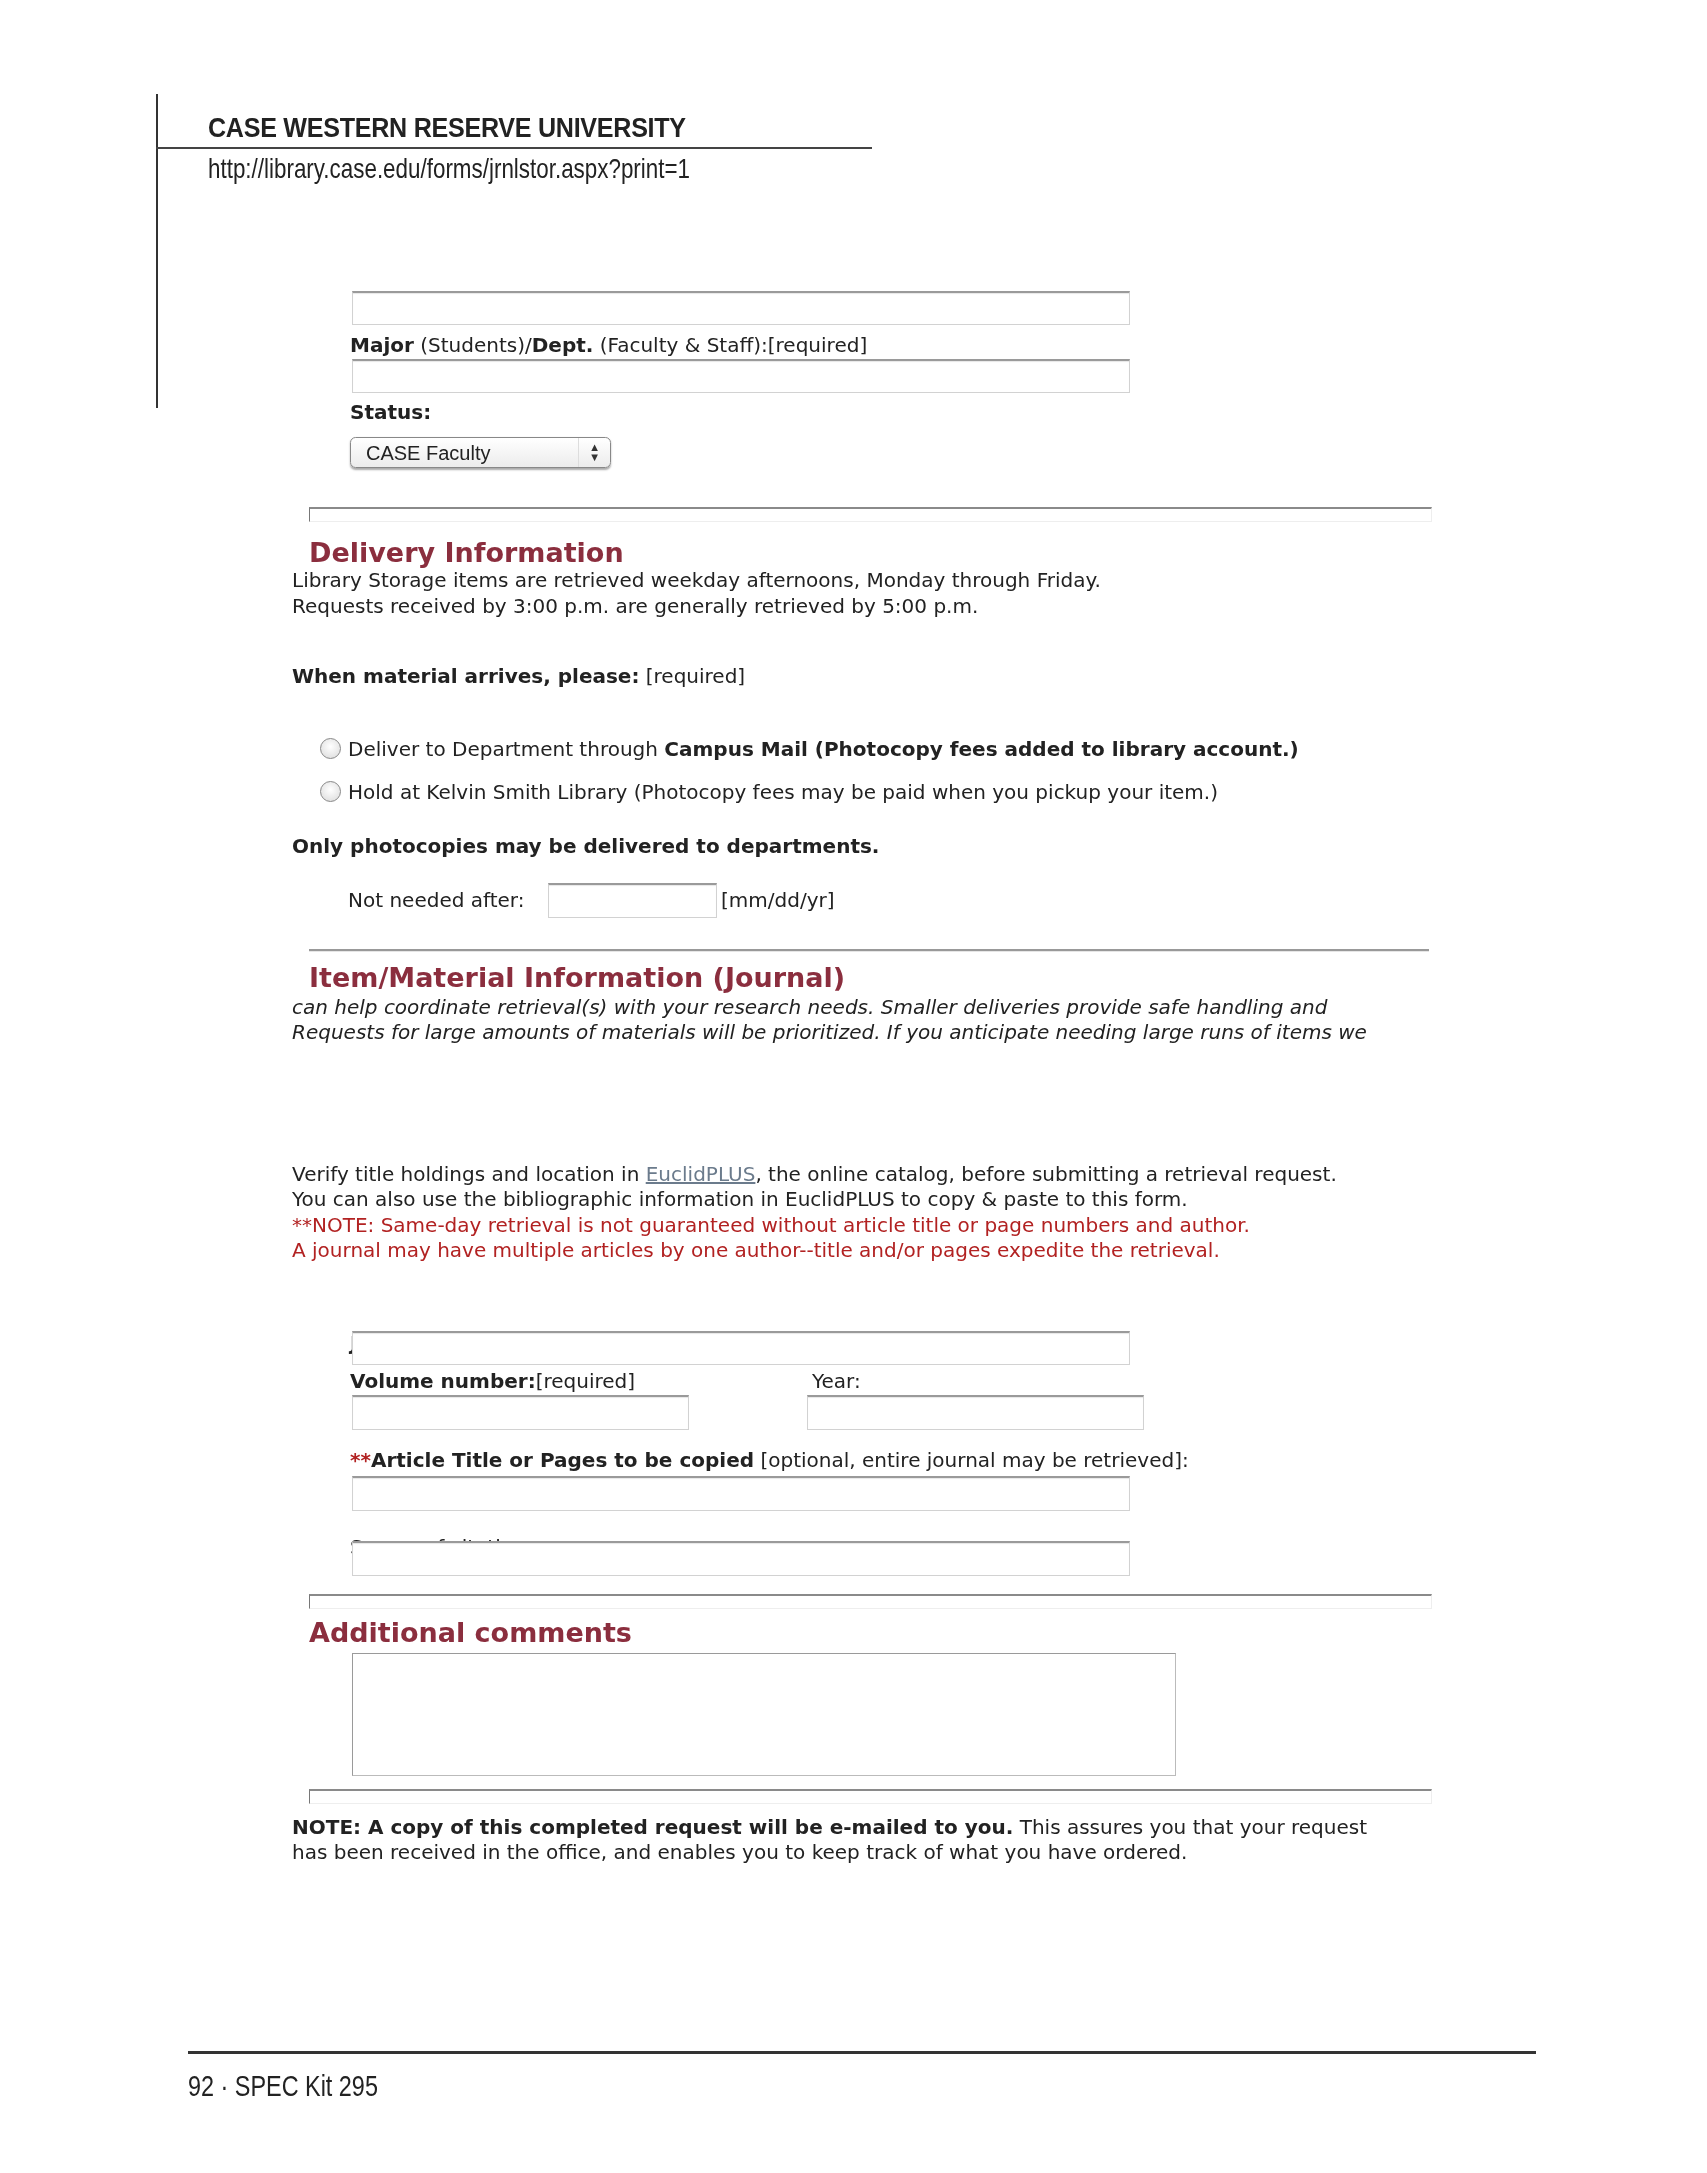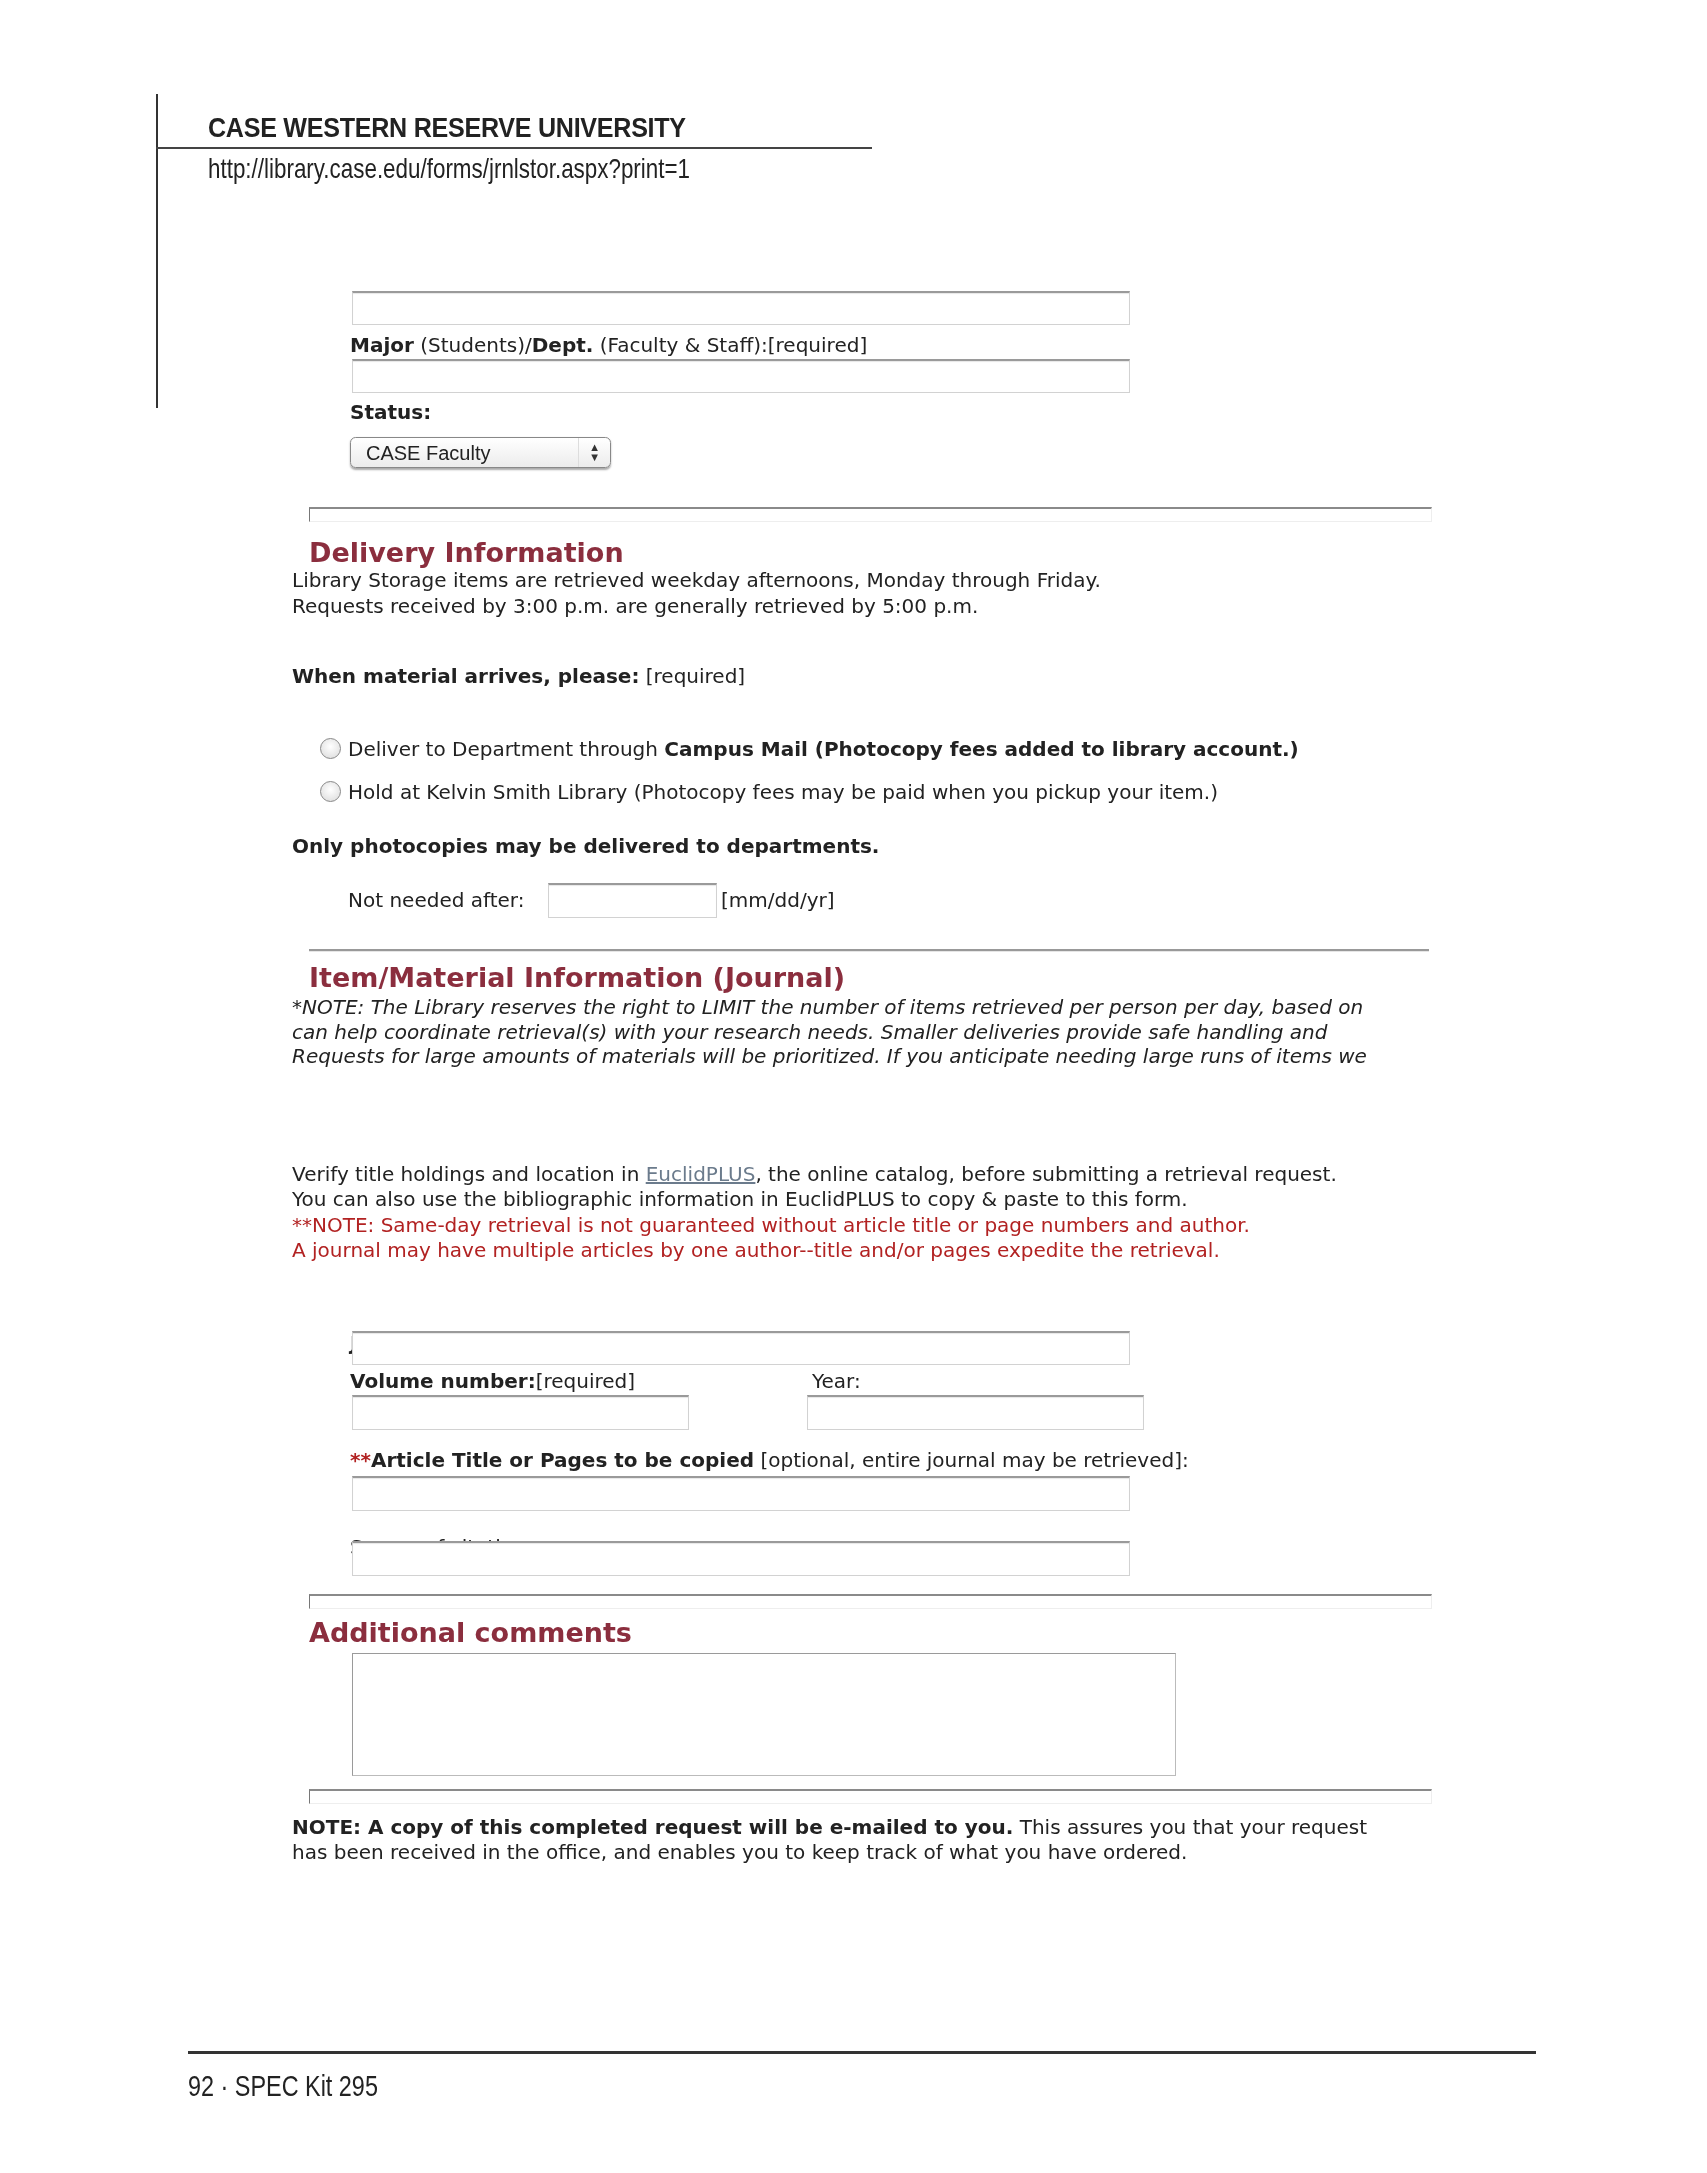--- a/index.html
+++ b/index.html
@@ -67,21 +67,20 @@
 <div class="p" style="left:348px;top:780px;">Hold at Kelvin Smith Library (Photocopy fees may be paid when you pickup your item.)</div>
 
 <div class="p" style="top:834px;font-weight:bold;">Only photocopies may be delivered to departments.</div>
 <div class="p" style="left:348px;top:888px;">Not needed after:</div>
 <div class="input" style="left:548px;top:883px;width:169px;height:35px;"></div>
 <div class="p" style="left:721px;top:888px;">[mm/dd/yr]</div>
 
 <div class="hr" style="top:949px;"></div>
 <div class="h2" style="top:962px;">Item/Material Information (Journal)</div>
 <div class="p ital" style="top:995px;line-height:24.5px;">
-  <div>*NOTE: The Library reserves the right to LIMIT the number of items retrieved per person per day, based on</div>
   <div>can help coordinate retrieval(s) with your research needs. Smaller deliveries provide safe handling and</div>
   <div>Requests for large amounts of materials will be prioritized. If you anticipate needing large runs of items we</div>
 </div>
 <div class="p" style="top:1162px;"><span>Verify title holdings and location in </span><span class="link">EuclidPLUS</span><span>, the online catalog, before submitting a retrieval request.</span></div>
 <div class="p" style="top:1187px;">You can also use the bibliographic information in EuclidPLUS to copy &amp; paste to this form.</div>
 <div class="p red" style="top:1213px;">**NOTE: Same-day retrieval is not guaranteed without article title or page numbers and author.</div>
 <div class="p red" style="top:1238px;">A journal may have multiple articles by one author--title and/or pages expedite the retrieval.</div>
 
 <div class="label" style="left:350px;top:1303px;margin-top:28px;"><b>Journal Title:</b><span>[required]</span></div>
 <div class="input" style="left:352px;top:1331px;width:778px;height:34px;"></div>

